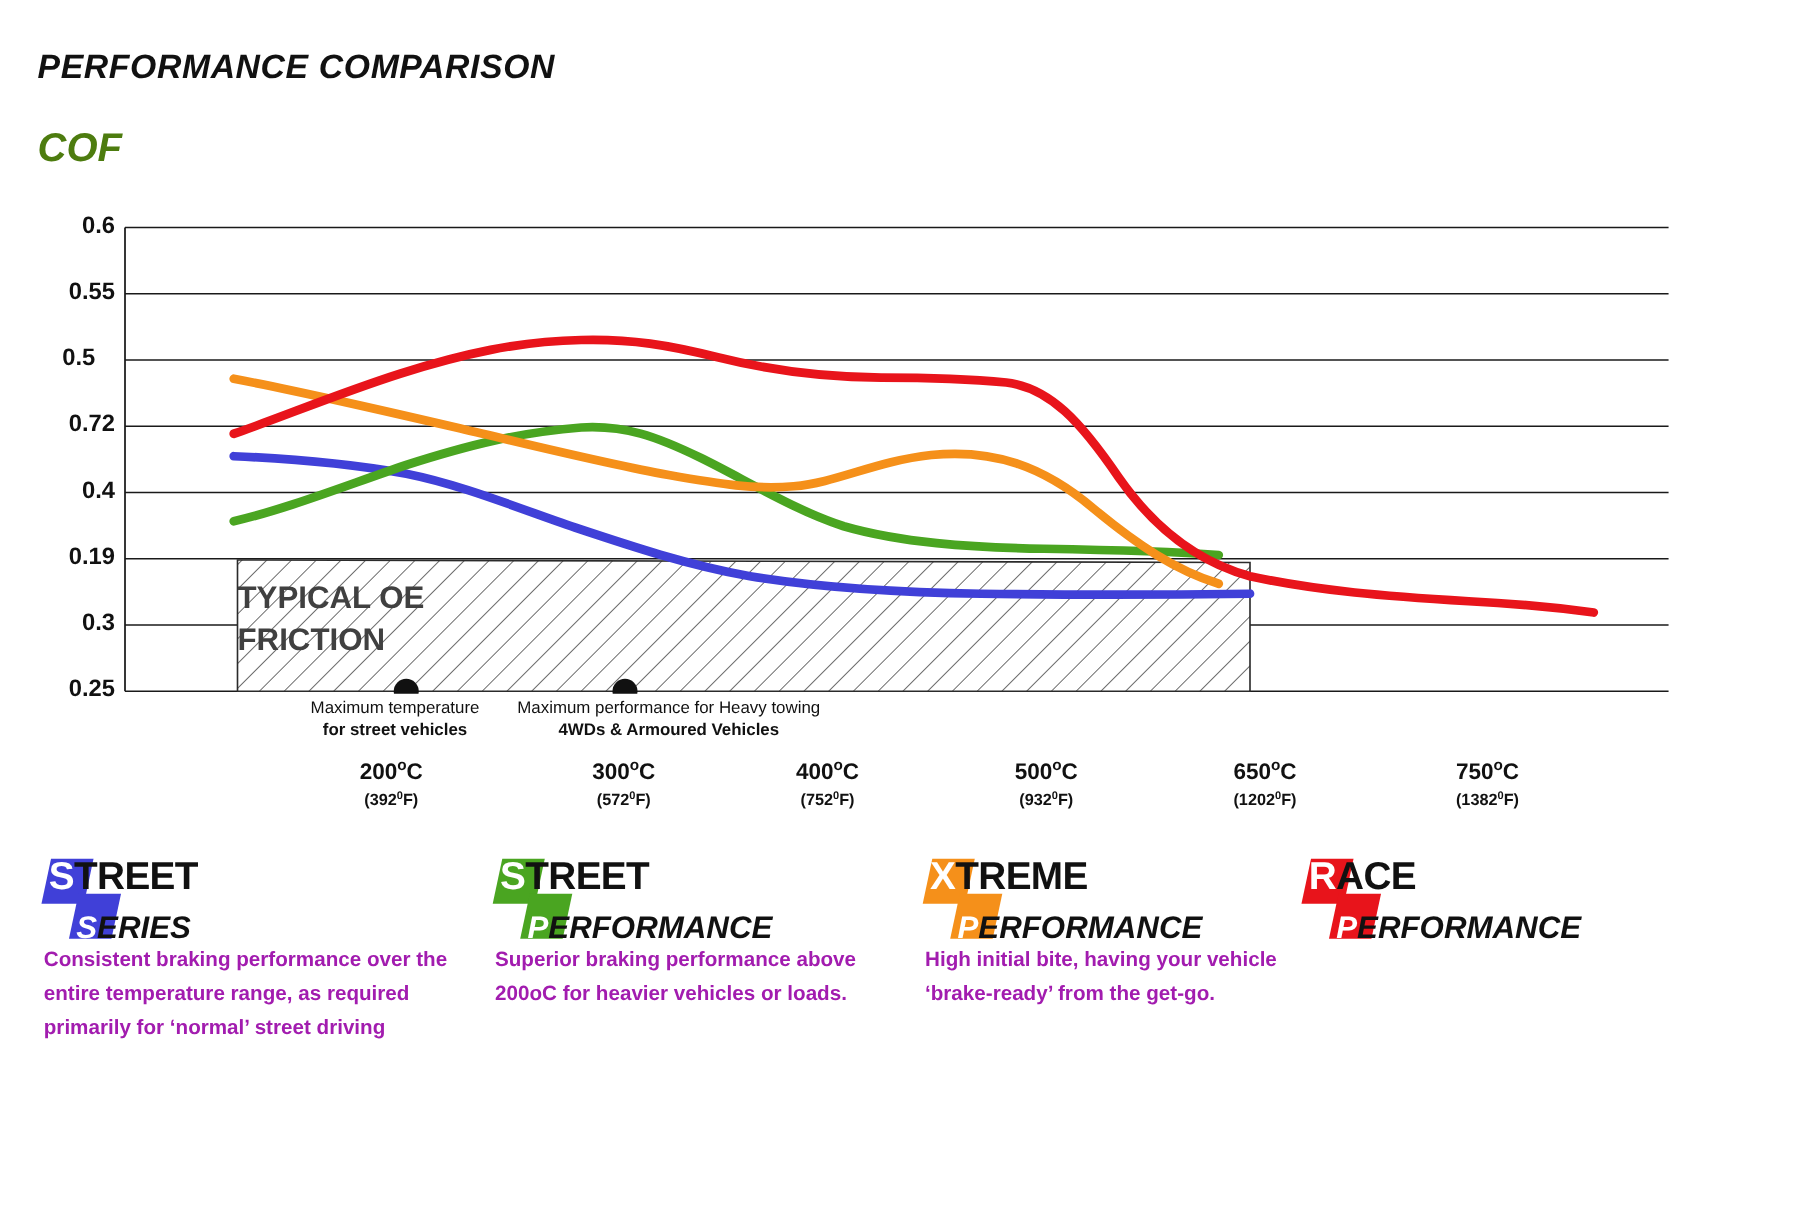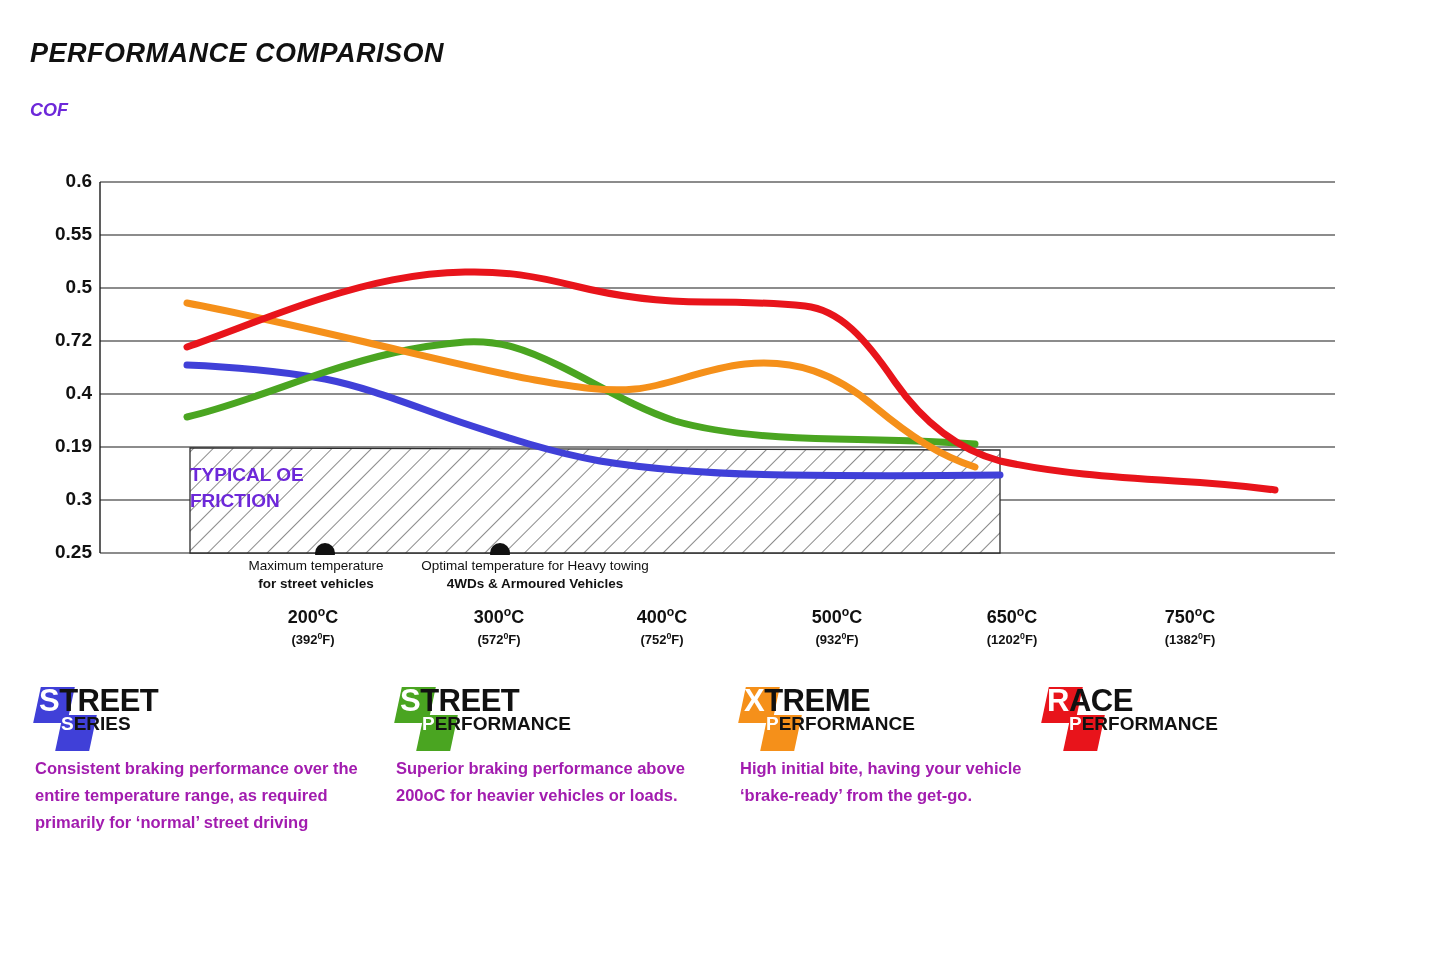--- a/index.html
+++ b/index.html
@@ -15,22 +15,22 @@
   .page { position:relative; width:1217px; height:972px; }
 
   #title {
     position:absolute; left:30px; top:38px;
     font-size:27px; font-weight:bold; font-style:italic;
     letter-spacing:0.5px;
     color:#111;
   }
   #axis-title {
     position:absolute; left:30px; top:100px;
-    font-size:18px; font-weight:bold; font-style:italic;
-    color:#6d28d9;
+    font-size:32px; font-weight:bold; font-style:italic;
+    color:#4d7c0f;
   }
 
   
   #chart {
     position:absolute;
     left:95px; top:170px;
     width:1240px; height:375px;
   }
   #chart svg { display:block; }
 
@@ -40,22 +40,22 @@
     text-align:right;
     font-size:19px; font-weight:bold;
     color:#111;
   }
   #yticks { position:absolute; left:30px; top:170px; width:62px; height:375px; }
 
   
   #oe-label {
     position:absolute;
     left:190px; top:462px;
-    font-size:19px; font-weight:bold;
-    color:#6d28d9;
+    font-size:25px; font-weight:bold;
+    color:#404040;
     line-height:1.35;
   }
 
   
   .callout {
     position:absolute;
     text-align:center;
     font-size:13.5px;
     color:#111;
     line-height:1.35;
@@ -88,22 +88,22 @@
     transform:skewX(-12deg);
   }
   .logo .w1 {
     position:absolute; left:4px; top:-2px;
     font-size:31px; font-weight:bold; 
     letter-spacing:-0.5px;
     color:#111;
     white-space:nowrap;
   }
   .logo .w2 {
-    position:absolute; left:26px; top:28px;
-    font-size:19px; font-weight:bold; 
+    position:absolute; left:26px; top:43px;
+    font-size:25px; font-weight:bold; font-style:italic;
     letter-spacing:0px;
     color:#111;
     white-space:nowrap;
   }
   .desc {
     margin-top:8px;
     font-size:16.5px;
     font-weight:bold;
     line-height:1.64;
     color:#a21caf;
@@ -113,21 +113,21 @@
 <body>
 
 <div class="page">
 
   <div id="title">PERFORMANCE COMPARISON</div>
   <div id="axis-title">COF</div>
 
   <div id="yticks">
     <div class="ytick" style="top:0px;">0.6</div>
     <div class="ytick" style="top:53px;">0.55</div>
-    <div class="ytick" style="top:106px;">0.5</div>
+    <div class="ytick" style="top:106px;text-align:center;">0.5</div>
     <div class="ytick" style="top:159px;">0.72</div>
     <div class="ytick" style="top:212px;">0.4</div>
     <div class="ytick" style="top:265px;">0.19</div>
     <div class="ytick" style="top:318px;">0.3</div>
     <div class="ytick" style="top:371px;">0.25</div>
   </div>
 
   <div id="chart">
     <svg width="1240" height="385" viewBox="0 0 1240 385" xmlns="http://www.w3.org/2000/svg">
       <defs>
@@ -169,21 +169,21 @@
     <span>TYPICAL OE</span><br>
     <span>FRICTION</span>
   </div>
 
   <div class="callout" style="left:228px; top:557px; width:176px;">
     <span>Maximum temperature</span><br>
     <b>for street vehicles</b>
   </div>
 
   <div class="callout" style="left:347px; top:557px; width:376px;">
-    <span>Optimal temperature for Heavy towing</span><br>
+    <span>Maximum performance for Heavy towing</span><br>
     <b>4WDs &amp; Armoured Vehicles</b>
   </div>
 
   <div id="xlabels">
     <div class="xlab" style="left:233px;">
       <span>200<span class="sup">o</span>C</span>
       <span class="f">(392<span class="sup">0</span>F)</span>
     </div>
     <div class="xlab" style="left:419px;">
       <span>300<span class="sup">o</span>C</span>

